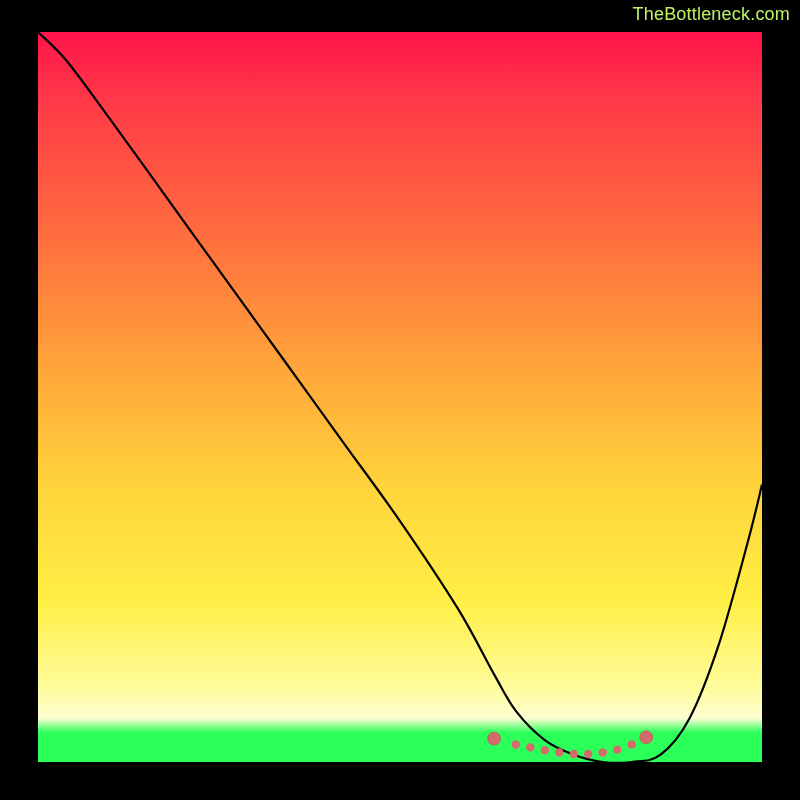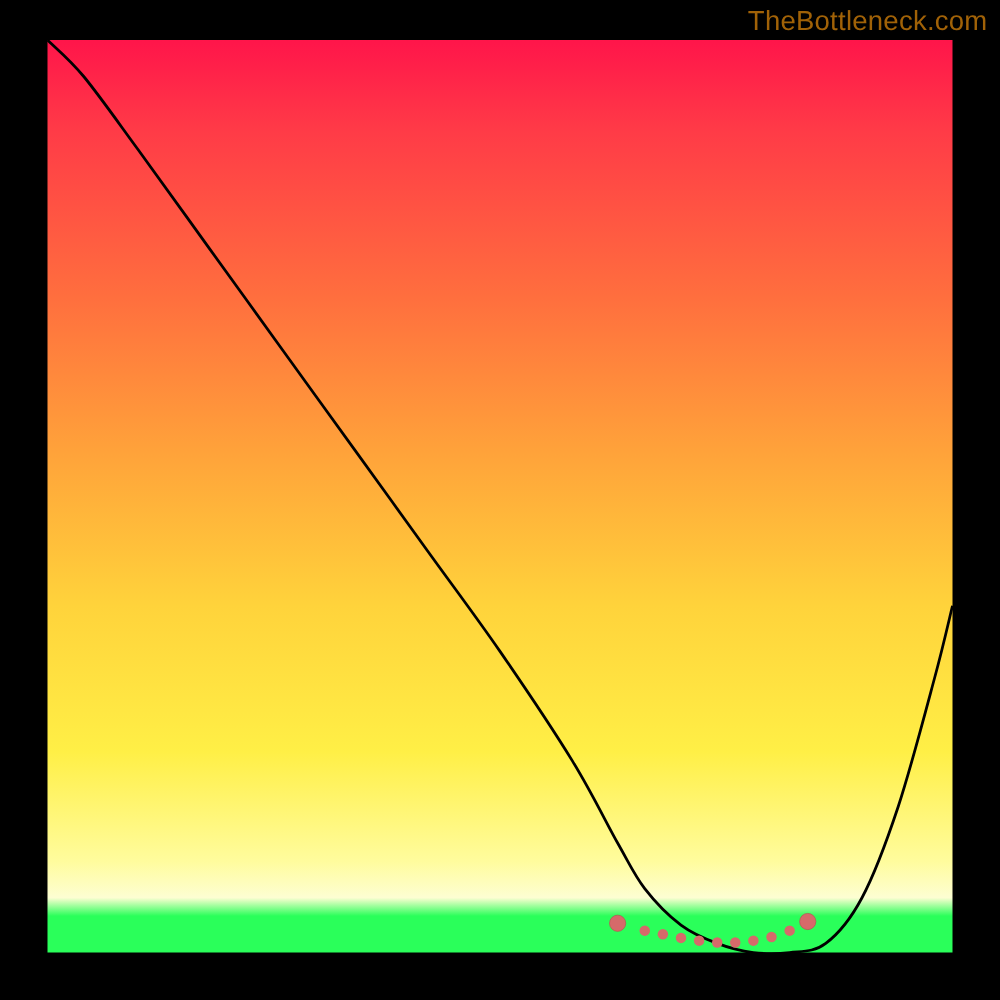--- a/index.html
+++ b/index.html
@@ -14,22 +14,22 @@
   .frame {
     position: relative;
     width: 800px;
     height: 800px;
     background: #000;
   }
   .watermark {
     position: absolute;
     top: 4px;
     right: 10px;
-    color: #a16207;
-    font-size: 22px;
+    color: #bef264;
+    font-size: 18px;
     font-weight: 500;
     letter-spacing: 0.2px;
     z-index: 10;
   }
   .plot-area {
     position: absolute;
     left: 38px;
     top: 32px;
     width: 724px;
     height: 730px;

